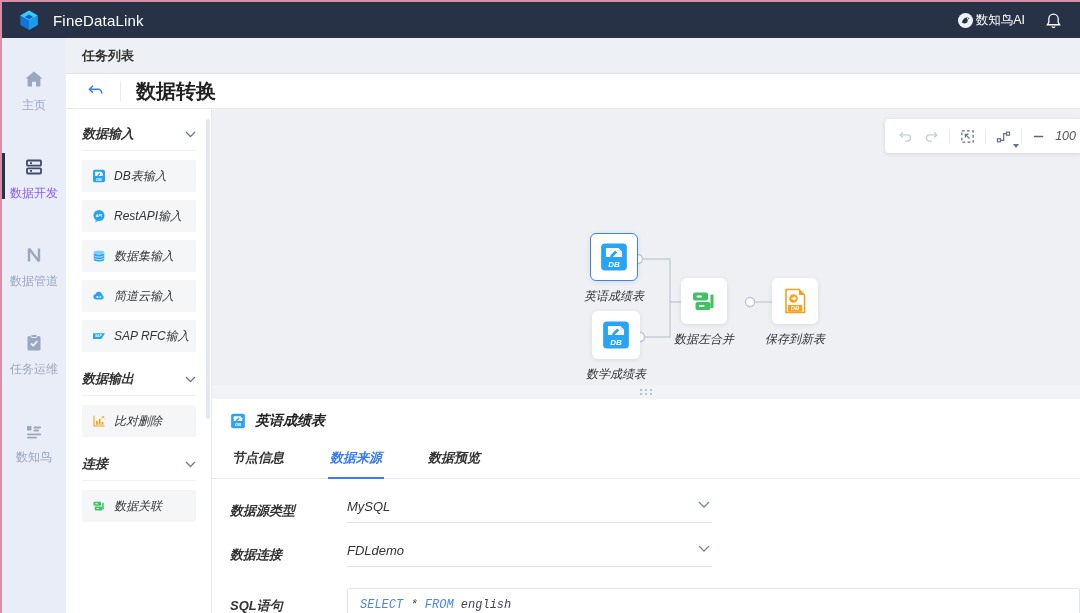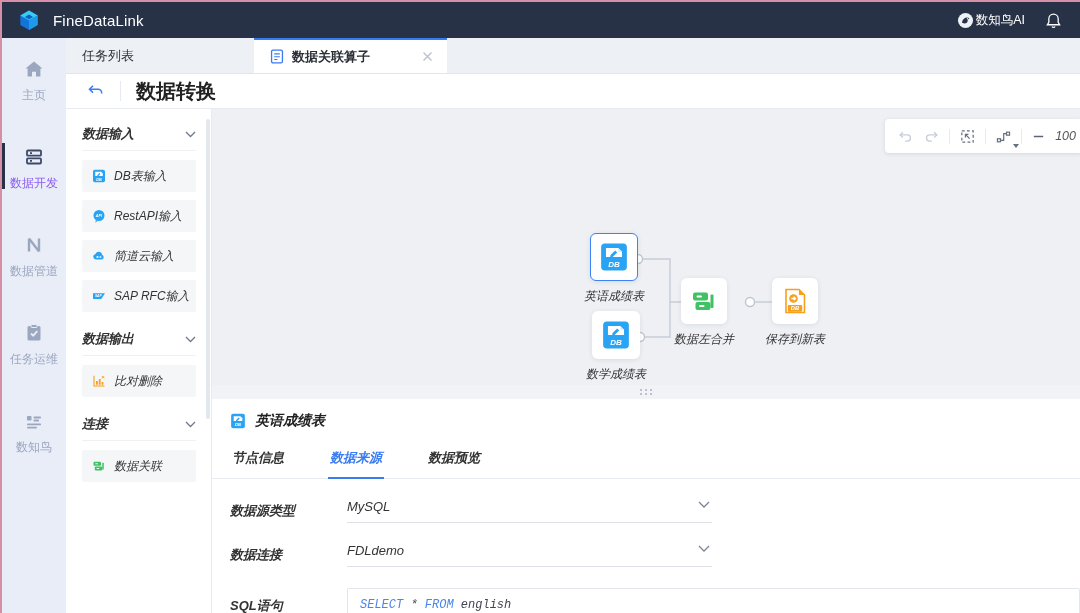--- a/index.html
+++ b/index.html
@@ -10,31 +10,31 @@
   
   .topbar { height:36px; background:#273247; display:flex; align-items:center; padding:0 18px 0 16px; flex-shrink:0; }
   .app-title { color:#fff; font-size:15px; margin-left:13px; letter-spacing:.2px; }
   .topbar-right { margin-left:auto; display:flex; align-items:center; gap:20px; }
   .assistant { display:flex; align-items:center; gap:1px; color:#fff; font-size:12.5px; cursor:pointer; }
 
   
   .main { flex:1; display:flex; min-height:0; }
 
   
-  .app-sidebar { width:64px; background:#e9edf8; flex-shrink:0; display:flex; flex-direction:column; align-items:center; padding-top:20px; gap:42px; position:relative; }
+  .app-sidebar { width:64px; background:#e9edf8; flex-shrink:0; display:flex; flex-direction:column; align-items:center; padding-top:30px; gap:42px; position:relative; }
   .app-item { width:100%; display:flex; flex-direction:column; align-items:center; gap:7px; color:#9ba7bf; font-size:12px; cursor:pointer; position:relative; }
   .app-item.active { color:#8b5cf6; }
   .app-item.active svg { color:#3c4a66; }
   .app-item.active::before { content:''; position:absolute; left:0; top:-3px; width:3px; height:46px; background:#273247; }
 
   .content { flex:1; display:flex; flex-direction:column; min-width:0; }
 
   
   .tabbar { height:36px; background:#edf0f5; border-bottom:1px solid #e2e6ec; display:flex; align-items:stretch; flex-shrink:0; }
-  .tab-plain { display:flex; align-items:center; padding:0 16px; font-size:13px; font-weight:400; color:#333; cursor:pointer; }
+  .tab-plain { display:flex; align-items:center; padding:0 16px; font-size:13px; font-weight:700; color:#333; cursor:pointer; }
   .tab-active { margin-left:104px; background:#fff; border-top:2px solid #3a7bf2; display:flex; align-items:center; gap:8px; padding:0 14px 0 16px; font-size:13px; font-weight:700; color:#2b2f36; cursor:pointer; }
   .tab-close { margin-left:44px; color:#b9c1cd; display:flex; cursor:pointer; }
 
   
   .subheader { height:35px; background:#fff; border-bottom:1px solid #e7eaef; display:flex; align-items:center; padding-left:21px; flex-shrink:0; }
   .back-btn { display:flex; align-items:center; color:#3a7bf2; cursor:pointer; }
   .vdiv { width:1px; height:20px; background:#e7eaef; margin:0 15px 0 16px; }
   .sub-title { font-size:20px; font-weight:700; color:#222; }
 
   
@@ -222,32 +222,20 @@
         <span>数知鸟</span>
       </div>
     </div>
 
     <div class="content">
 
       <div class="tabbar">
         <div class="tab-plain">
           <span>任务列表</span>
         </div>
-        <div class="tab-active">
-          <svg width="14" height="15" viewBox="0 0 14 16">
-            <rect x="1.2" y="1.2" width="11.6" height="13.6" rx="1.5" stroke="#3a7bf2" stroke-width="1.4" fill="#fff"></rect>
-            <path d="M4 5.2 h6 M4 8.2 h6 M4 11.2 h3.5" stroke="#3a7bf2" stroke-width="1.2"></path>
-          </svg>
-          <span>数据关联算子</span>
-          <span class="tab-close">
-            <svg width="11" height="11" viewBox="0 0 11 11">
-                <path d="M1.5 1.5 L9.5 9.5 M9.5 1.5 L1.5 9.5" stroke="currentColor" stroke-width="1.3"></path>
-              </svg>
-          </span>
-        </div>
       </div>
 
       <div class="subheader">
         <span class="back-btn">
           <svg width="17" height="15" viewBox="0 0 17 15" fill="none" stroke="currentColor">
             <path d="M6 1.8 L2.5 5.2 L6 8.6" stroke-width="1.5"></path>
             <path d="M2.8 5.2 H11.2 A3.4 3.4 0 0 1 14.6 8.6 V9.6" stroke-width="1.5"></path>
           </svg>
         </span>
         <span class="vdiv"></span>
@@ -268,20 +256,26 @@
             <svg class="pi">
                 <use href="#i-db"></use>
               </svg>
             <span>DB表输入</span>
           </div>
           <div class="p-item">
             <svg class="pi">
                 <use href="#i-api"></use>
               </svg>
             <span>RestAPI输入</span>
+          </div>
+          <div class="p-item">
+            <svg class="pi">
+                <use href="#i-ds"></use>
+              </svg>
+            <span>数据集输入</span>
           </div>
           <div class="p-item">
             <svg class="pi">
                 <use href="#i-cloud"></use>
               </svg>
             <span>简道云输入</span>
           </div>
           <div class="p-item">
             <svg class="pi">
                 <use href="#i-sap"></use>

